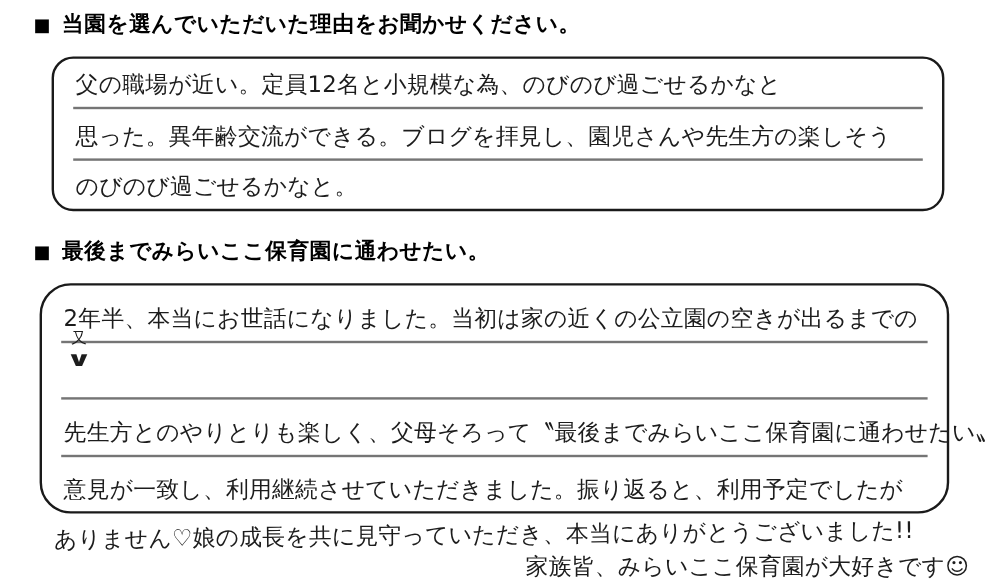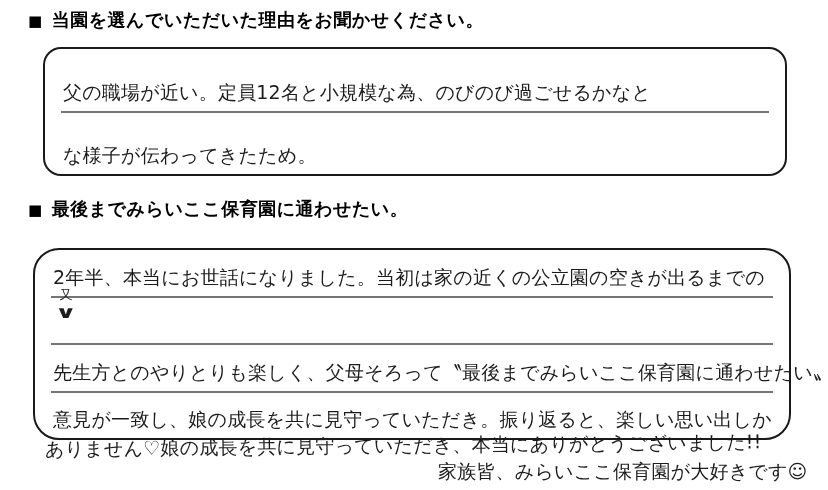--- a/index.html
+++ b/index.html
@@ -39,21 +39,21 @@
     position: absolute;
     box-sizing: border-box;
     border: 2px solid #1a1a1a;
     border-radius: 22px;
     background: #ffffff;
     display: flex;
     flex-direction: column;
     padding: 0 16px;
   }
   .box-1 { left: 43px; top: 47px; width: 744px; height: 129px; border-radius: 18px; }
-  .box-2 { left: 33px; top: 236px; width: 758px; height: 192px; border-radius: 26px; margin-top: 12px; }
+  .box-2 { left: 33px; top: 236px; width: 758px; height: 192px; border-radius: 26px; }
 
   
   .hw-line {
     flex: 1;
     display: flex;
     align-items: flex-end;
     padding: 0 2px 5px 2px;
     font-size: 19px;
     letter-spacing: 0.2px;
     color: #1c1c1c;
@@ -107,36 +107,37 @@
 
 <div class="page">
 
   <div class="heading heading-1">
     <span class="bullet">■</span>
     <span>当園を選んでいただいた理由をお聞かせください。</span>
   </div>
 
   <div class="answer-box box-1">
     <div class="hw-line ruled">父の職場が近い。定員12名と小規模な為、のびのび過ごせるかなと</div>
-    <div class="hw-line">な様子が伝わってきたため。</div>
+    <div class="hw-line ruled">思った。異年齢交流ができる。ブログを拝見し、園児さんや先生方の楽しそう</div>
+    <div class="hw-line">のびのび過ごせるかなと。</div>
   </div>
 
   <div class="heading heading-2">
     <span class="bullet">■</span>
     <span>最後までみらいここ保育園に通わせたい。</span>
   </div>
 
   <div class="answer-box box-2">
     <div class="hw-line ruled">2年半、本当にお世話になりました。当初は家の近くの公立園の空きが出るまでの</div>
     <div class="hw-line ruled">
       <span class="insertion">
         <span class="caret">∨</span>
         <span class="ins-char">又</span>
       </span>
     </div>
     <div class="hw-line ruled">先生方とのやりとりも楽しく、父母そろって〝最後までみらいここ保育園に通わせたい〟と</div>
-    <div class="hw-line">意見が一致し、娘の成長を共に見守っていただき。振り返ると、楽しい思い出しか</div>
+    <div class="hw-line">意見が一致し、利用継続させていただきました。振り返ると、利用予定でしたが</div>
   </div>
 
   <div class="overflow-line overflow-1">ありません♡娘の成長を共に見守っていただき、本当にありがとうございました!!</div>
   <div class="overflow-line overflow-2">家族皆、みらいここ保育園が大好きです☺</div>
 
 </div>
 
 </body></html>

